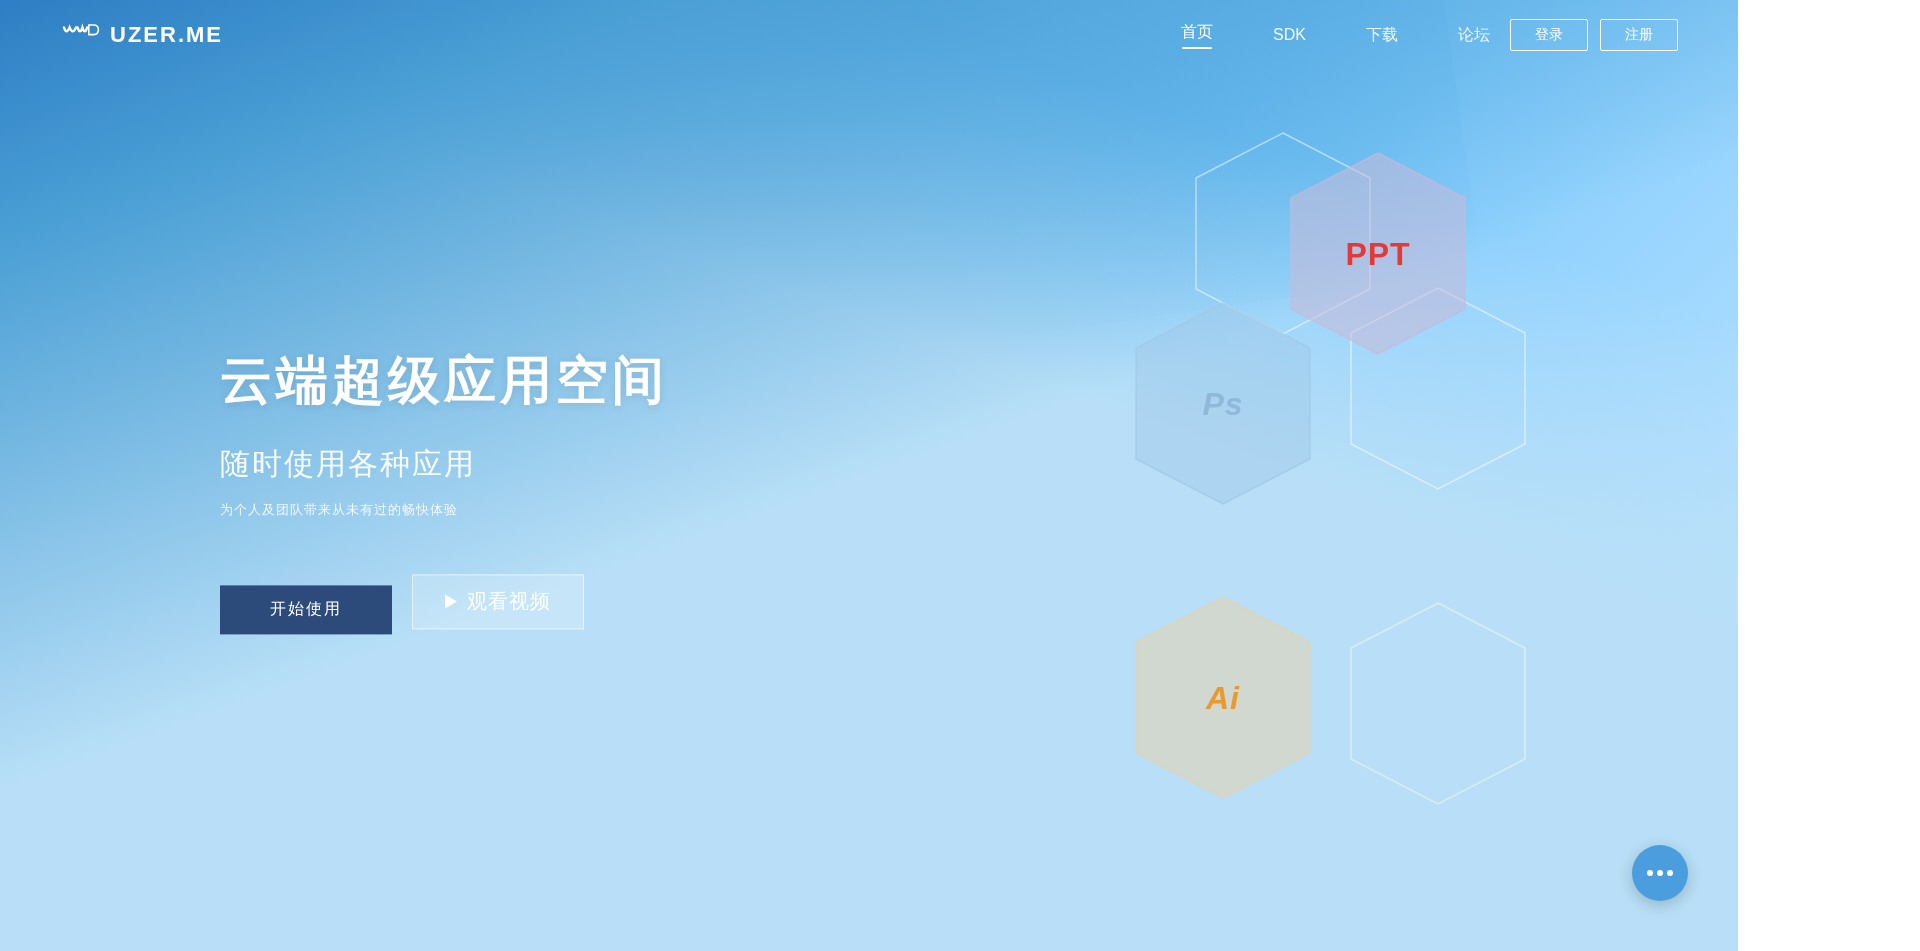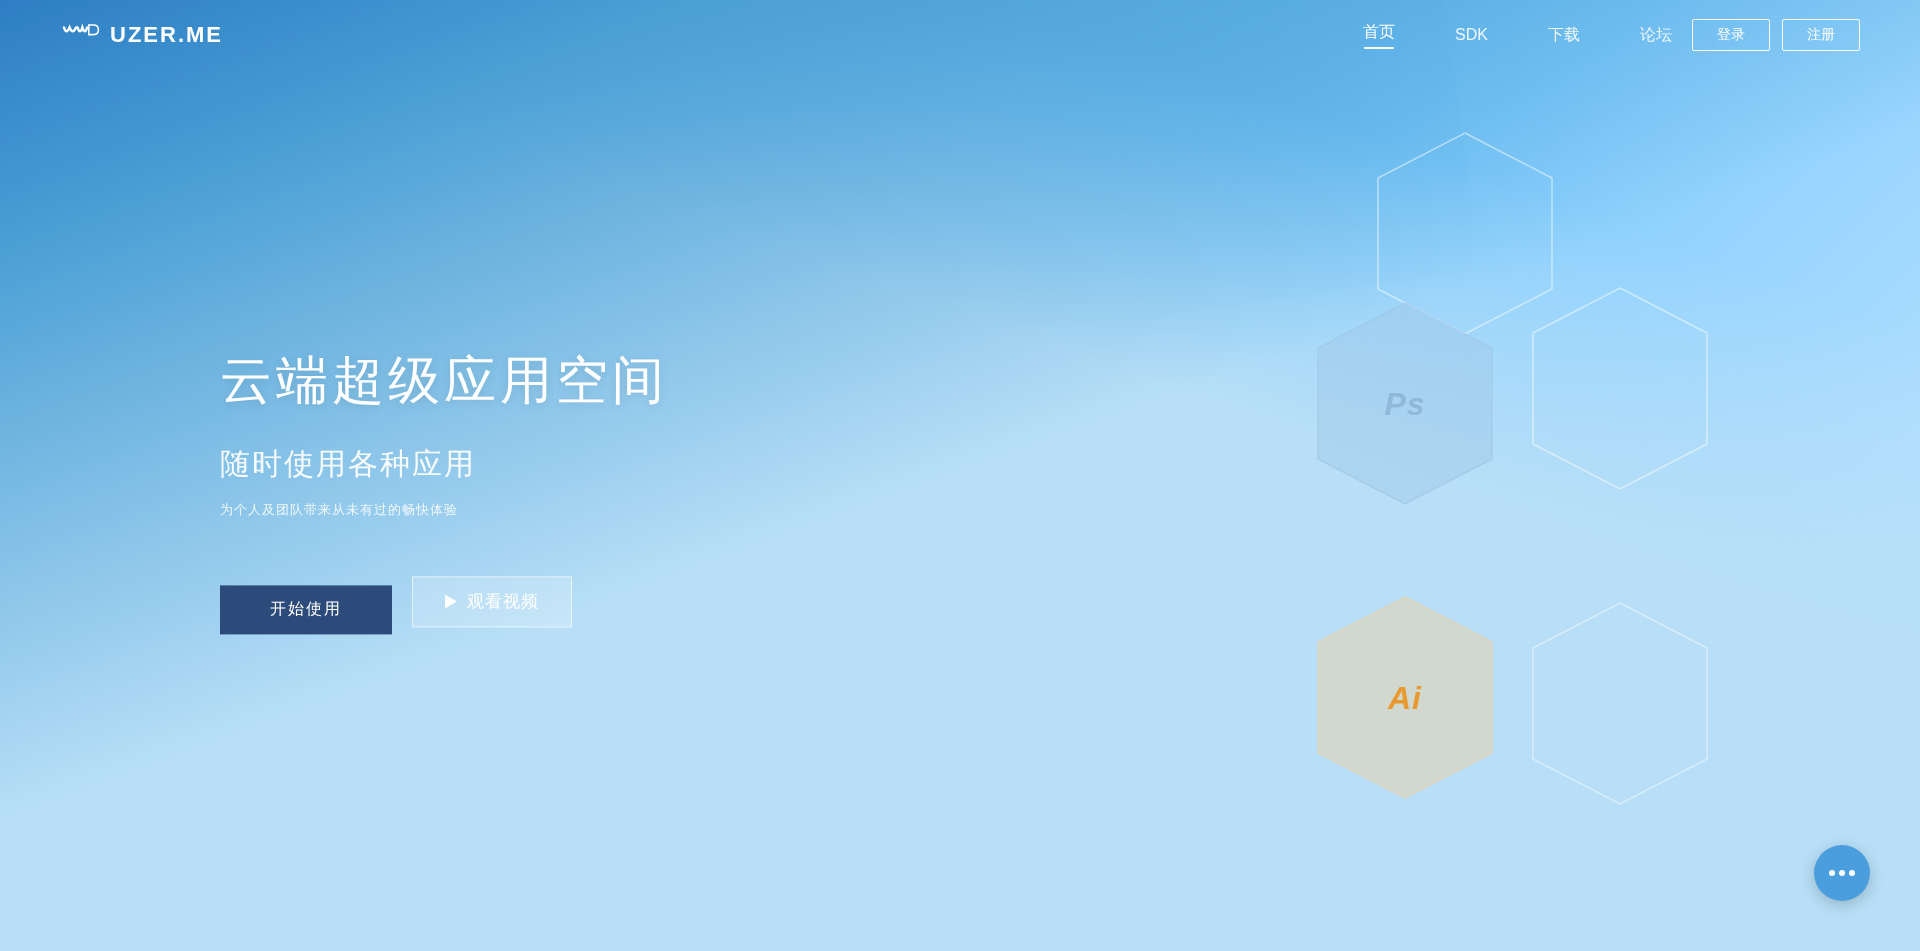--- a/index.html
+++ b/index.html
@@ -1,20 +1,20 @@
 <!DOCTYPE html>
 <html><head>
   <meta charset="utf-8">
   <style>
     * { margin: 0; padding: 0; box-sizing: border-box; }
     body { width: 1920px; height: 951px; overflow: hidden; font-family: 'Microsoft YaHei', 'PingFang SC', sans-serif; }
 
     
     .hero {
-      width: 1920px;
+      width: 1738px;
       height: 951px;
       position: relative;
       background: linear-gradient(135deg, #5bb8f5 0%, #3a9fe8 20%, #60bdf7 40%, #87cefd 60%, #aadcff 80%, #c8eaff 100%);
       overflow: hidden;
     }
 
     
     .hero::before {
       content: '';
       position: absolute;
@@ -123,21 +123,21 @@
       position: absolute;
       top: 50%;
       left: 220px;
       transform: translateY(-45%);
       z-index: 5;
     }
 
     .hero-title {
       font-size: 52px;
       color: white;
-      font-weight: 400;
+      font-weight: 700;
       letter-spacing: 4px;
       margin-bottom: 28px;
       text-shadow: 0 2px 10px rgba(0,0,0,0.1);
     }
 
     .hero-subtitle {
       font-size: 30px;
       color: white;
       opacity: 0.95;
       margin-bottom: 16px;
@@ -166,21 +166,21 @@
       cursor: pointer;
       letter-spacing: 2px;
       margin-top: 16px;
     }
 
     .btn-video {
       background: rgba(255,255,255,0.2);
       color: white;
       border: 1px solid rgba(255,255,255,0.6);
       padding: 13px 32px;
-      font-size: 17px;
+      font-size: 20px;
       cursor: pointer;
       display: flex;
       align-items: center;
       gap: 10px;
       letter-spacing: 1px;
     }
 
     .play-triangle {
       width: 0;
       height: 0;
@@ -343,20 +343,26 @@
         <polygon points="90,3 177,48 177,159 90,204 3,159 3,48" fill="none" stroke="rgba(255,255,255,0.5)" stroke-width="1.5"></polygon>
       </svg>
     </div>
 
     <div class="hex hex-right-outline">
       <svg viewBox="0 0 180 207" xmlns="http://www.w3.org/2000/svg">
         <polygon points="90,3 177,48 177,159 90,204 3,159 3,48" fill="none" stroke="rgba(255,255,255,0.5)" stroke-width="1.5"></polygon>
       </svg>
     </div>
 
+    <div class="hex hex-ppt">
+      <svg viewBox="0 0 180 207" xmlns="http://www.w3.org/2000/svg">
+        <polygon points="90,3 177,48 177,159 90,204 3,159 3,48" fill="rgba(200,185,215,0.55)" stroke="rgba(200,185,215,0.7)" stroke-width="1.5"></polygon>
+      </svg>
+      <div class="hex-label" style="color:#e53935;">PPT</div>
+    </div>
 
     <div class="hex hex-ps">
       <svg viewBox="0 0 180 207" xmlns="http://www.w3.org/2000/svg">
         <polygon points="90,3 177,48 177,159 90,204 3,159 3,48" fill="rgba(160,200,230,0.45)" stroke="rgba(160,200,230,0.7)" stroke-width="1.5"></polygon>
       </svg>
       <div class="hex-label" style="color:#90b8d8; font-style:italic;">Ps</div>
     </div>
 
 
     <div class="hex hex-ai">

